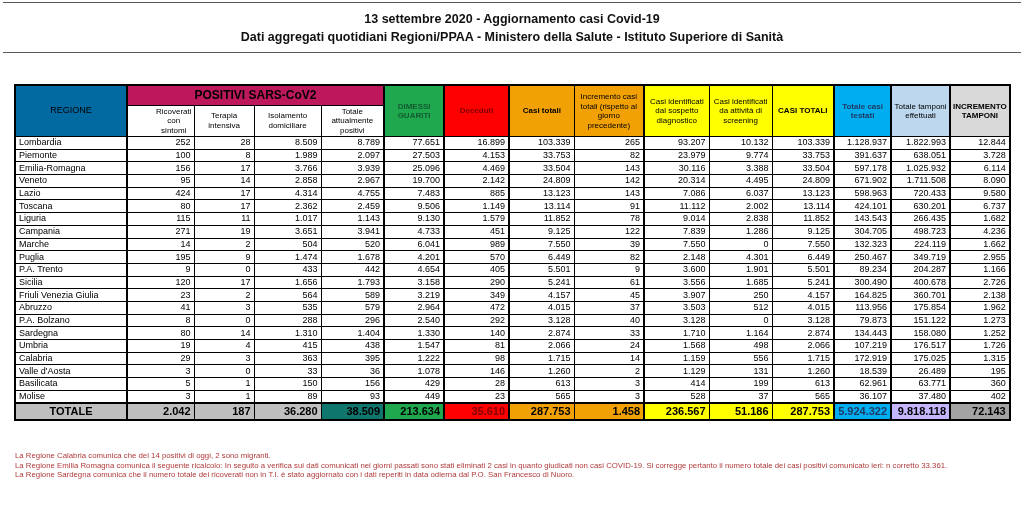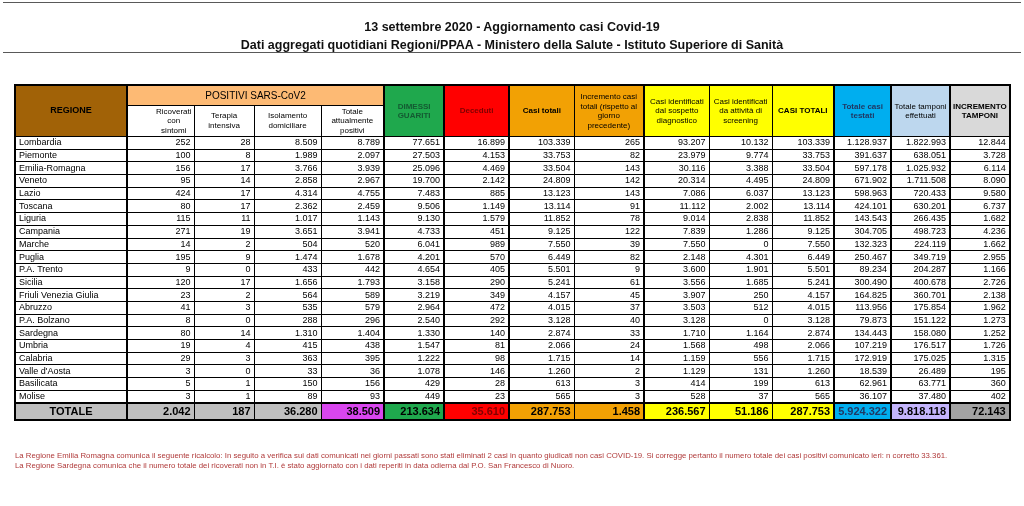--- a/index.html
+++ b/index.html
@@ -12,21 +12,21 @@
     font-family: "Liberation Sans", sans-serif;
     overflow: hidden;
   }
   .title-box {
     position: absolute;
     left: 3px; right: 3px; top: 2px;
     height: 51px;
     border-top: 1px solid #595959;
     border-bottom: 1px solid #595959;
     text-align: center;
-    padding-top: 15px;
+    padding-top: 7px;
   }
   .title-box p {
     font-size: 12.5px;
     font-weight: bold;
     color: #111;
     line-height: 18px;
   }
   .table-wrap {
     position: absolute;
     left: 14px; top: 84px;
@@ -43,24 +43,24 @@
     vertical-align: middle;
   }
   thead th {
     font-size: 8px;
     font-weight: normal;
     text-align: center;
     padding: 1px 2px;
     line-height: 9.5px;
   }
   thead th.group-h {
-    font-size: 10px;
-    font-weight: normal;
+    font-size: 12px;
+    font-weight: bold;
     height: 20px;
-    background: #fdba74;
+    background: #be185d;
   }
   thead th.region-h { font-size: 9px; font-weight: bold; }
   tbody td {
     font-size: 9px;
     height: 12.7px;
     padding: 0 3px;
     line-height: 11px;
     white-space: nowrap;
   }
   td.num { text-align: right; }
@@ -115,21 +115,21 @@
           <col style="width: 70px;">
           <col style="width: 65px;">
           <col style="width: 63px;">
           <col style="width: 62px;">
           <col style="width: 57px;">
           <col style="width: 59px;">
           <col style="width: 59px;">
         </colgroup>
         <thead>
           <tr>
-            <th rowspan="2" class="region-h" style="background: #a16207; color: rgb(0, 0, 0); font-weight: bold;">REGIONE</th>
+            <th rowspan="2" class="region-h" style="background: #0369a1; color: rgb(0, 0, 0); font-weight: normal;">REGIONE</th>
             <th colspan="4" class="group-h bl2">POSITIVI SARS-CoV2</th>
             <th rowspan="2" class="bl2" style="background: rgb(31, 168, 77); color: rgb(20, 90, 50); font-weight: bold;">DIMESSI GUARITI</th>
             <th rowspan="2" class="bl2" style="background: rgb(255, 0, 0); color: rgb(127, 0, 0); font-weight: bold;">Deceduti</th>
             <th rowspan="2" class="bl2" style="background: rgb(242, 161, 4); color: rgb(0, 0, 0); font-weight: bold;">Casi totali</th>
             <th rowspan="2" style="background: rgb(242, 161, 4); color: rgb(0, 0, 0);">Incremento casi totali (rispetto al giorno precedente)</th>
             <th rowspan="2" class="bl2" style="background: rgb(255, 255, 0); color: rgb(0, 0, 0);">Casi identificati dal sospetto diagnostico</th>
             <th rowspan="2" style="background: rgb(255, 255, 0); color: rgb(0, 0, 0);">Casi identificati da attività di screening</th>
             <th rowspan="2" style="background: rgb(255, 255, 0); color: rgb(0, 0, 0); font-weight: bold;">CASI TOTALI</th>
             <th rowspan="2" class="bl2" style="background: rgb(0, 174, 239); color: rgb(31, 56, 100); font-weight: bold;">Totale casi testati</th>
             <th rowspan="2" class="bl2" style="background: rgb(189, 215, 238); color: rgb(0, 0, 0); margin-top: 32px;">Totale tamponi effettuati</th>
@@ -498,36 +498,37 @@
             <td class="num">565</td>
             <td class="num bl2">36.107</td>
             <td class="num bl2">37.480</td>
             <td class="num bl2">402</td>
           </tr>
           <tr class="totale">
             <td class="region" style="background: rgb(191, 191, 191); color: rgb(0, 0, 0);">TOTALE</td>
             <td class="num bl2" style="background: rgb(191, 191, 191); color: rgb(0, 0, 0);">2.042</td>
             <td class="num" style="background: rgb(191, 191, 191); color: rgb(0, 0, 0);">187</td>
             <td class="num" style="background: rgb(191, 191, 191); color: rgb(0, 0, 0); margin-left: 44px;">36.280</td>
-            <td class="num" style="background: #d946ef; color: rgb(0, 0, 0); padding-left: 11px;">38.509</td>
+            <td class="num" style="background: #0f766e; color: rgb(0, 0, 0); padding-left: 11px;">38.509</td>
             <td class="num bl2" style="background: rgb(31, 168, 77); color: rgb(0, 0, 0);">213.634</td>
             <td class="num bl2" style="background: rgb(255, 0, 0); color: rgb(127, 0, 0);">35.610</td>
             <td class="num bl2" style="background: rgb(242, 161, 4); color: rgb(0, 0, 0);">287.753</td>
             <td class="num" style="background: rgb(242, 161, 4); color: rgb(0, 0, 0);">1.458</td>
             <td class="num bl2" style="background: rgb(255, 255, 0); color: rgb(0, 0, 0);">236.567</td>
             <td class="num" style="background: rgb(255, 255, 0); color: rgb(0, 0, 0);">51.186</td>
             <td class="num" style="background: rgb(255, 255, 0); color: rgb(0, 0, 0);">287.753</td>
             <td class="num bl2" style="background: rgb(0, 174, 239); color: rgb(31, 56, 100);">5.924.322</td>
             <td class="num bl2" style="background: #c4b5fd; color: rgb(0, 0, 0);">9.818.118</td>
             <td class="num bl2" style="background: #a3a3a3; color: rgb(0, 0, 0);">72.143</td>
           </tr>
         </tbody>
       </table>
   </div>
 
   <div class="notes">
     <div>
+        <div class="note-line">La Regione Calabria comunica che dei 14 positivi di oggi, 2 sono migranti.</div>
         <div class="note-line">La Regione Emilia Romagna comunica il seguente ricalcolo: In seguito a verifica sui dati comunicati nei giorni passati sono stati eliminati 2 casi in quanto giudicati non casi COVID-19. Si corregge pertanto il numero totale dei casi positivi comunicato ieri: n corretto 33.361.</div>
         <div class="note-line">La Regione Sardegna comunica che il numero totale dei ricoverati non in T.I. è stato aggiornato con i dati reperiti in data odierna dal P.O. San Francesco di Nuoro.</div>
       </div>
   </div>
 
 </div>
 
 </body></html>

